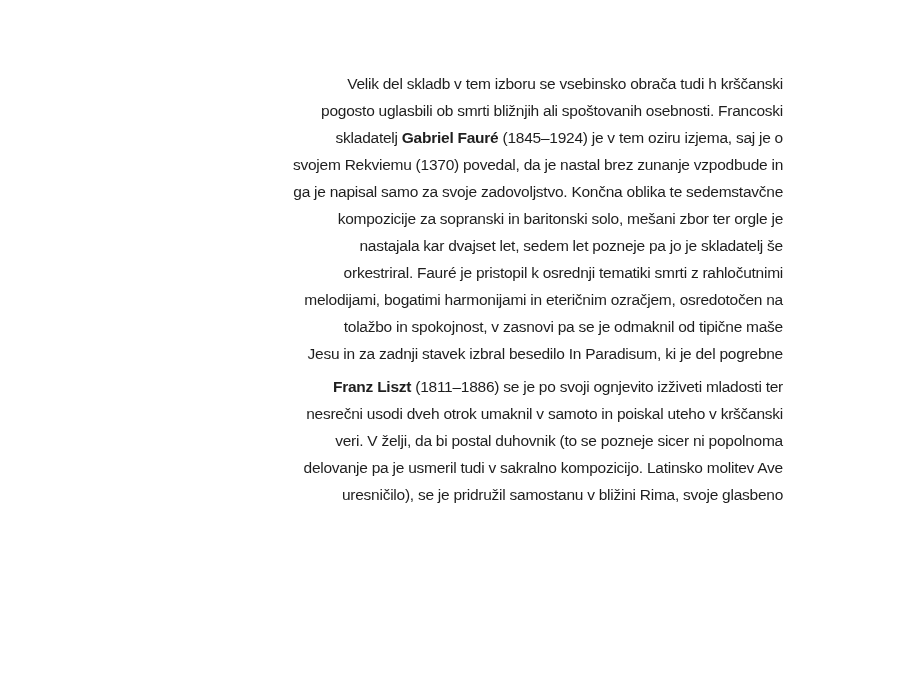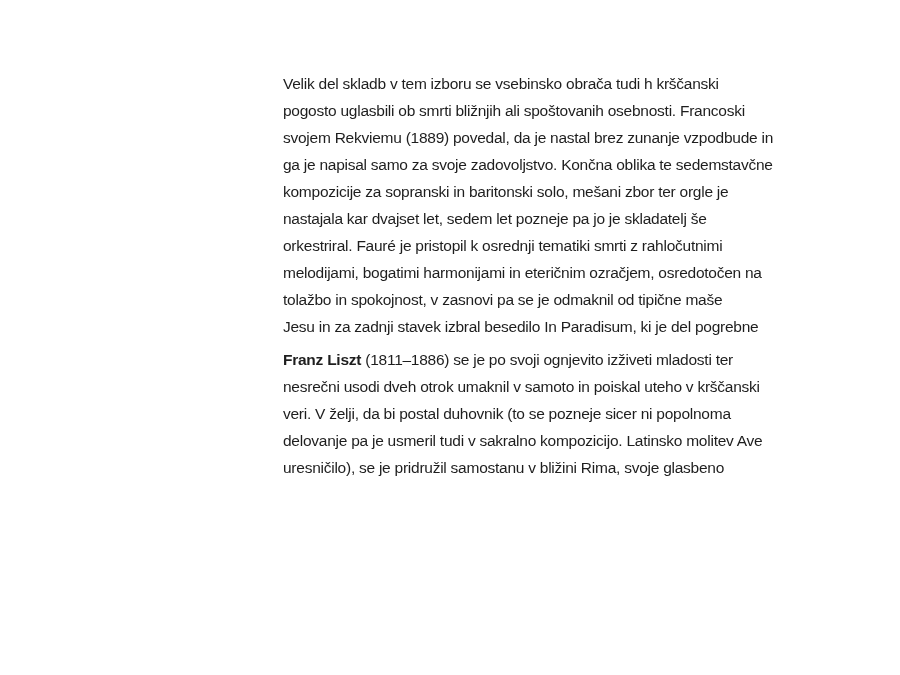--- a/index.html
+++ b/index.html
@@ -32,33 +32,35 @@
     line-height: 27px;
     letter-spacing: -0.25px;
   }
   .paragraph {
     margin: 0 0 6px 0;
     padding: 0;
   }
   .text-line {
     white-space: nowrap;
     height: 27px;
+    text-align: right;
   }
   .seg-bold   { font-weight: 700; }
   .seg-italic { }
 </style>
 </head>
 <body>
 
 <div class="page">
   <div class="text-block" id="document-text" style="color: rgb(30, 30, 30);">
       <div class="paragraph">
         <div class="text-line"><span>Velik del skladb v tem izboru se vsebinsko obrača tudi h krščanski</span></div>
         <div class="text-line"><span>pogosto uglasbili ob smrti bližnjih ali spoštovanih osebnosti. Francoski</span></div>
-        <div class="text-line"><span>svojem </span><span class="seg-italic">Rekviemu</span><span> (1889) povedal, da je nastal brez zunanje vzpodbude in</span></div>
+        <div class="text-line"><span>skladatelj </span><span class="seg-bold">Gabriel Fauré</span><span> (1845–1924) je v tem oziru izjema, saj je o</span></div>
+        <div class="text-line"><span>svojem </span><span class="seg-italic">Rekviemu</span><span> (1370) povedal, da je nastal brez zunanje vzpodbude in</span></div>
         <div class="text-line"><span>ga je napisal samo za svoje zadovoljstvo. Končna oblika te sedemstavčne</span></div>
         <div class="text-line"><span>kompozicije za sopranski in baritonski solo, mešani zbor ter orgle je</span></div>
         <div class="text-line"><span>nastajala kar dvajset let, sedem let pozneje pa jo je skladatelj še</span></div>
         <div class="text-line"><span>orkestriral. Fauré je pristopil k osrednji tematiki smrti z rahločutnimi</span></div>
         <div class="text-line"><span>melodijami, bogatimi harmonijami in eteričnim ozračjem, osredotočen na</span></div>
         <div class="text-line"><span>tolažbo in spokojnost, v zasnovi pa se je odmaknil od tipične maše</span></div>
         <div class="text-line"><span class="seg-italic">Jesu</span><span> in za zadnji stavek izbral besedilo </span><span class="seg-italic">In Paradisum</span><span>, ki je del pogrebne</span></div>
       </div>
       <div class="paragraph">
         <div class="text-line"><span class="seg-bold">Franz Liszt</span><span> (1811–1886) se je po svoji ognjevito izživeti mladosti ter</span></div>

